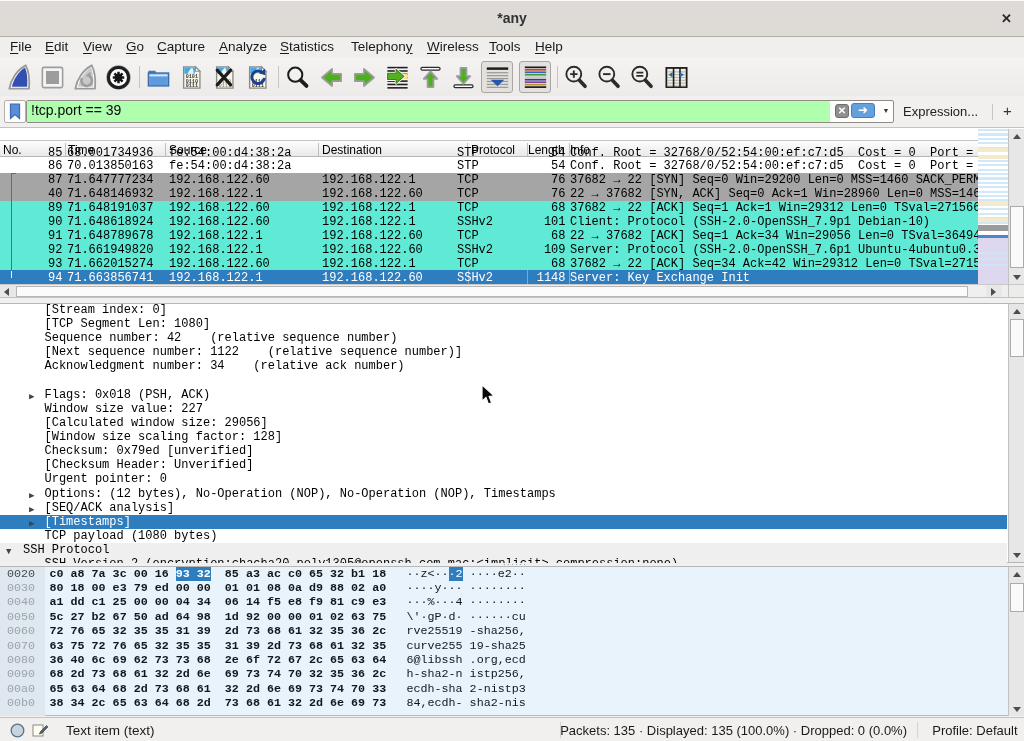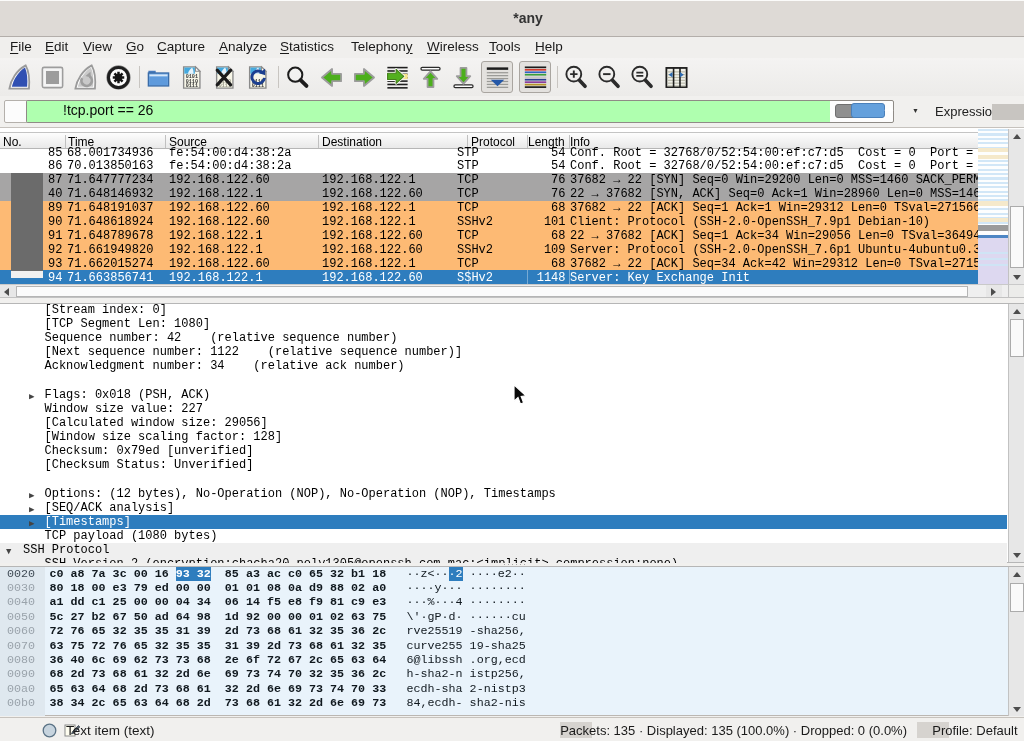--- a/index.html
+++ b/index.html
@@ -1,18 +1,18 @@
 <!DOCTYPE html>
 <html><head>
 <meta charset="utf-8">
 <style>
 * { margin:0; padding:0; box-sizing:border-box; }
 html,body { width:1024px; height:741px; overflow:hidden; }
 body { font-family:"Liberation Sans", sans-serif; background:#f1f0ee; position:relative; }
-.abs { position:absolute;padding-left:32px; }
+.abs { position:absolute; }
 
 
 #titlebar { left:0; top:0; width:1024px; height:37px;
   background:#dedad6; box-shadow:inset 0 1px 0 #fbfbfa;
   border-bottom:1px solid #b3aeaa; }
 #titlebar .title { left:0; right:0; top:10px; text-align:center;
   font-size:14px; font-weight:bold; color:#333; }
 #titlebar .close { left:998px; top:10px; width:17px; height:17px;
   font-size:13px; color:#21272c; text-align:center; line-height:17px; font-weight:bold;}
 
@@ -45,38 +45,38 @@
   border:1px solid #4a80ba; border-radius:3px; color:#fff; text-align:center;
   line-height:13px; font-size:12px; }
 #fdrop  { left:880px; top:103px; width:12px; height:15px; font-size:7px; color:#333;
   line-height:15px; text-align:center;}
 #fexpr { left:903px; top:104px; font-size:13px; color:#222; }
 #fsep2 { left:992px; top:104px; width:1px; height:16px; background:#c8c5c1; }
 #fplus { left:1003px; top:102px; font-size:15px; color:#333; }
 
 
 #plist { left:0; top:128px; width:1024px; height:169px; background:#fff; }
-#phead { left:0; top:4px; width:1024px; height:17px;
+#phead { left:0; top:12px; width:1024px; height:17px;
   background:linear-gradient(#fdfdfd,#e9e9e9);
   border-top:1px solid #c4c4c4; border-bottom:1px solid #b6b6b6; }
 #phead div { position:absolute; top:1.5px; font-size:12px; color:#000; }
 #phead .hsep { position:absolute; top:2px; width:1px; height:13px; background:#c0c0c0; }
 .prow { position:absolute; left:0; width:978px; height:14.1px;
   font-family:"Liberation Mono",monospace; font-size:12px; color:#000;
   white-space:pre; overflow:hidden; }
 .prow span { position:absolute; top:0.5px; }
 .c-no { left:0; width:62.5px; text-align:right; }
 .c-time { left:67px; }
 .c-src { left:169px; }
 .c-dst { left:322px; }
 .c-proto { left:457px; }
 .c-len { left:505px; width:60.5px; text-align:right; }
 .c-info { left:570px; }
 .row-gray { background:#a6a5a5; }
-.row-lav { background:#fdba74; }
+.row-lav { background:#5eead4; }
 .row-sel { background:#2e7dbe; color:#fff; }
 
 
 #minimap { left:978px; top:1px; width:30px; height:155px;
   background:repeating-linear-gradient(180deg,#d2e7f7 0 2.2px,#fdfefe 2.2px 4.4px); }
 #minimap div { position:absolute; left:0; width:30px; }
 
 
 .vscroll { width:16px; background:#e7e7e7; border-left:1px solid #c2c2c2; }
 .sbtn { position:absolute; left:0; width:16px; height:14px; background:#e7e7e7; }
@@ -329,21 +329,21 @@
   <div class="tsep" style="left:557px"></div>
   </div>
 
 <div class="abs" id="filterbar">
   <div class="abs" id="fbookmark"><svg width="20" height="21" viewBox="0 0 20 21">
         <path d="M5.5 3 L14.5 3 L14.5 17.5 L10 13.6 L5.5 17.5 Z" fill="#5b8dd6" stroke="#3a6bb4" stroke-width="1.2"></path>
       </svg></div>
   <div class="abs" id="finput"></div>
   <div class="abs" id="fgreen"></div>
 </div>
-<div class="abs" id="ftext">!tcp.port == 26</div>
+<div class="abs" id="ftext">!tcp.port == 39</div>
 <div class="abs" id="fclear">✕</div>
 <div class="abs" id="fapply">➜</div>
 <div class="abs" id="fdrop">▼</div>
 <div class="abs" id="fexpr">Expression...</div>
 <div class="abs" id="fsep2"></div>
 <div class="abs" id="fplus">+</div>
 
 <div class="abs" id="plist">
   <div class="abs" id="phead">
     <div style="left:3px">No.</div>
@@ -418,21 +418,22 @@
   <div class="drow " style="top:-1.30px"><span class="txt" style="left:44.5px">[Stream index: 0]</span></div>
   <div class="drow " style="top:12.84px"><span class="txt" style="left:44.5px">[TCP Segment Len: 1080]</span></div>
   <div class="drow " style="top:26.98px"><span class="txt" style="left:44.5px">Sequence number: 42    (relative sequence number)</span></div>
   <div class="drow " style="top:41.12px"><span class="txt" style="left:44.5px">[Next sequence number: 1122    (relative sequence number)]</span></div>
   <div class="drow " style="top:55.26px"><span class="txt" style="left:44.5px">Acknowledgment number: 34    (relative ack number)</span></div>
   <div class="drow " style="top:83.54px"><span class="tri" style="left:29px">▶</span><span class="txt" style="left:44.5px">Flags: 0x018 (PSH, ACK)</span></div>
   <div class="drow " style="top:97.68px"><span class="txt" style="left:44.5px">Window size value: 227</span></div>
   <div class="drow " style="top:111.82px"><span class="txt" style="left:44.5px">[Calculated window size: 29056]</span></div>
   <div class="drow " style="top:125.96px"><span class="txt" style="left:44.5px">[Window size scaling factor: 128]</span></div>
   <div class="drow " style="top:140.10px"><span class="txt" style="left:44.5px">Checksum: 0x79ed [unverified]</span></div>
-  <div class="drow " style="top:154.24px"><span class="txt" style="left:44.5px">[Checksum Status: Unverified]</span></div>
+  <div class="drow " style="top:154.24px"><span class="txt" style="left:44.5px">[Checksum Header: Unverified]</span></div>
+  <div class="drow " style="top:168.38px"><span class="txt" style="left:44.5px">Urgent pointer: 0</span></div>
   <div class="drow " style="top:182.52px"><span class="tri" style="left:29px">▶</span><span class="txt" style="left:44.5px">Options: (12 bytes), No-Operation (NOP), No-Operation (NOP), Timestamps</span></div>
   <div class="drow " style="top:196.66px"><span class="tri" style="left:29px">▶</span><span class="txt" style="left:44.5px">[SEQ/ACK analysis]</span></div>
   <div class="drow sel" style="top:210.80px"><span class="tri" style="left:29px">▶</span><span class="txt" style="left:44.5px">[Timestamps]</span></div>
   <div class="drow " style="top:224.94px"><span class="txt" style="left:44.5px">TCP payload (1080 bytes)</span></div>
   <div class="drow graybg" style="top:239.08px"><span class="tri" style="left:6px">▼</span><span class="txt" style="left:23px">SSH Protocol</span></div>
   <div class="drow graybg" style="top:253.22px"><span class="tri" style="left:29px">▶</span><span class="txt" style="left:44.5px">SSH Version 2 (encryption:chacha20-poly1305@openssh.com mac:&lt;implicit&gt; compression:none)</span></div>
   <div class="abs vscroll" style="left:1008px; top:0px; height:258px;">
       <div class="sbtn" style="top:0">
         <span class="arrow-up"></span>
       </div>

